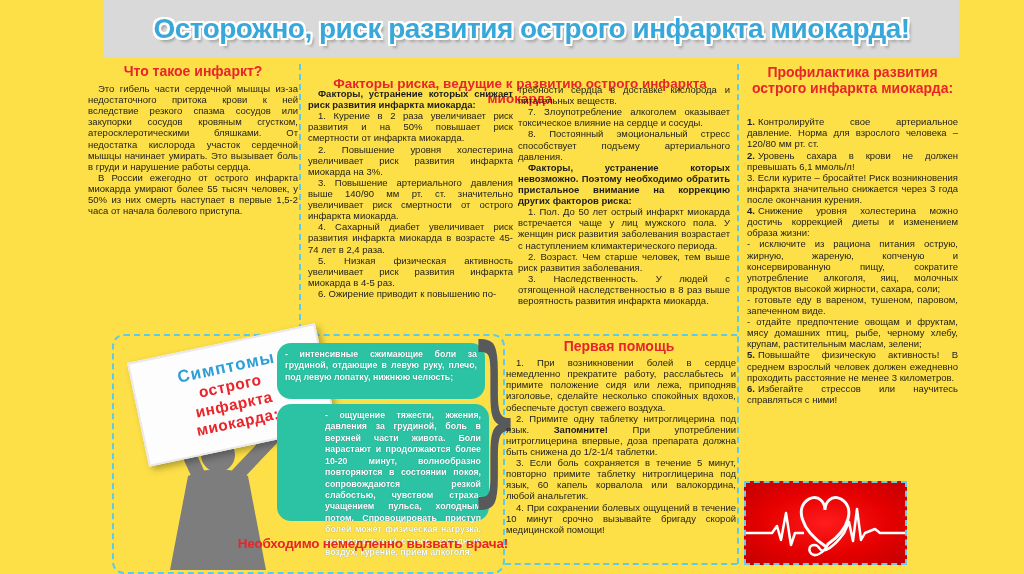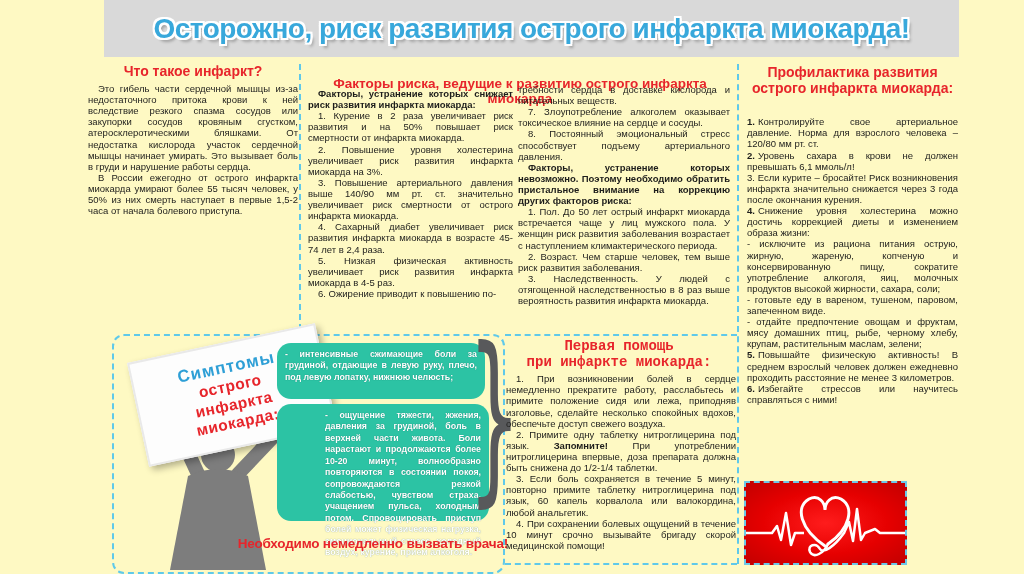--- a/index.html
+++ b/index.html
@@ -1,16 +1,16 @@
 <!DOCTYPE html>
 <html><head>
 <meta charset="utf-8">
 <style>
   html,body{margin:0;padding:0;background:#fff;}
-  #canvas{position:relative;width:1024px;height:574px;background:#fef9c3;overflow:hidden;
+  #canvas{position:relative;width:1024px;height:574px;background:#fde047;overflow:hidden;
           font-family:"Liberation Sans",sans-serif;color:#1d1d1b;}
 
   
   .title-band{position:absolute;left:104px;top:0;width:855px;height:57px;background:#d9d9d9;
               display:flex;align-items:center;justify-content:center;}
   .title{font-size:28px;font-weight:bold;color:#38a8db;letter-spacing:-0.5px;white-space:nowrap;
          text-shadow:-2px -2px 0 #fff,2px -2px 0 #fff,-2px 2px 0 #fff,2px 2px 0 #fff,
                      0 -2px 0 #fff,0 2px 0 #fff,-2px 0 0 #fff,2px 0 0 #fff,3px 4px 3px rgba(0,0,0,.28);}
 
   
@@ -25,21 +25,21 @@
 
   .rf-heading{position:absolute;left:303px;top:66px;width:434px;font-size:13.5px;}
   .rf-col1{position:absolute;left:308px;top:88px;width:205px;}
   .rf-col2{position:absolute;left:518px;top:84px;width:212px;}
 
   .prevention{position:absolute;left:747px;top:64px;width:211px;}
   .prevention .red-h{font-size:14px;line-height:1.15;margin:0 0 20px 0;}
   .prevention p b{margin-right:3px;}
 
   .first-aid{position:absolute;left:506px;top:338px;width:230px;}
-  .first-aid .red-h{font-size:14px;line-height:1.15;margin:0 4px 3px 0;font-family:Liberation Mono, monospace;}
+  .first-aid .red-h{font-size:14px;line-height:1.15;margin:0 4px 3px 0;}
 
   
   .vdiv{position:absolute;width:0;border-left:2px dashed #5fc9ea;}
   .hdiv{position:absolute;height:0;border-top:2px dashed #5fc9ea;}
   #vdiv1{left:299px;top:64px;height:266px;}
   #vdiv2{left:737px;top:64px;height:500px;}
   #hdiv1{left:505px;top:334px;width:232px;}
   #hdiv2{left:505px;top:563px;width:232px;}
 
   
@@ -138,21 +138,20 @@
   </div>
 
   <div class="gbox" id="gbox1">- интенсивные сжимающие боли за грудиной, отдающие в левую руку, плечо, под левую лопатку, нижнюю челюсть;</div>
   <div class="gbox" id="gbox2">- ощущение тяжести, жжения, давления за грудиной, боль в верхней части живота. Боли нарастают и продолжаются более 10-20 минут, волнообразно повторяются в состоянии покоя, сопровождаются резкой слабостью, чувством страха, учащением пульса, холодным потом. Спровоцировать приступ болей может физическая нагрузка, эмоциональный стресс, холодный воздух, курение, прием алкоголя.</div>
   <div class="brace">}</div>
   <div class="call-doctor">Необходимо немедленно вызвать врача!</div>
 
   <div class="first-aid body-txt">
     <div class="red-h">
       <div>Первая помощь</div>
-      <div>при инфаркте миокарда:</div>
     </div>
     <p class="indent">1. При возникновении болей в сердце немедленно прекратите работу, расслабьтесь и примите положение сидя или лежа, приподняв изголовье, сделайте несколько спокойных вдохов, обеспечьте доступ свежего воздуха.</p>
     <p class="indent"><span>2. Примите одну таблетку нитроглицерина под язык. </span><b>Запомните!</b><span> При употреблении нитроглицерина впервые, доза препарата должна быть снижена до 1/2-1/4 таблетки.</span></p>
     <p class="indent">3. Если боль сохраняется в течение 5 минут, повторно примите таблетку нитроглицерина под язык, 60 капель корвалола или валокордина, любой анальгетик.</p>
     <p class="indent">4. При сохранении болевых ощущений в течение 10 минут срочно вызывайте бригаду скорой медицинской помощи!</p>
   </div>
 
   <div class="heart-img">
     <svg width="159" height="80" viewBox="0 0 159 80">
       <polyline points="0,50 26,50 31,43 35,57 40,30 45,62 49,50 58,50" fill="none" stroke="#fff" stroke-width="2.5" stroke-linejoin="round"></polyline>

